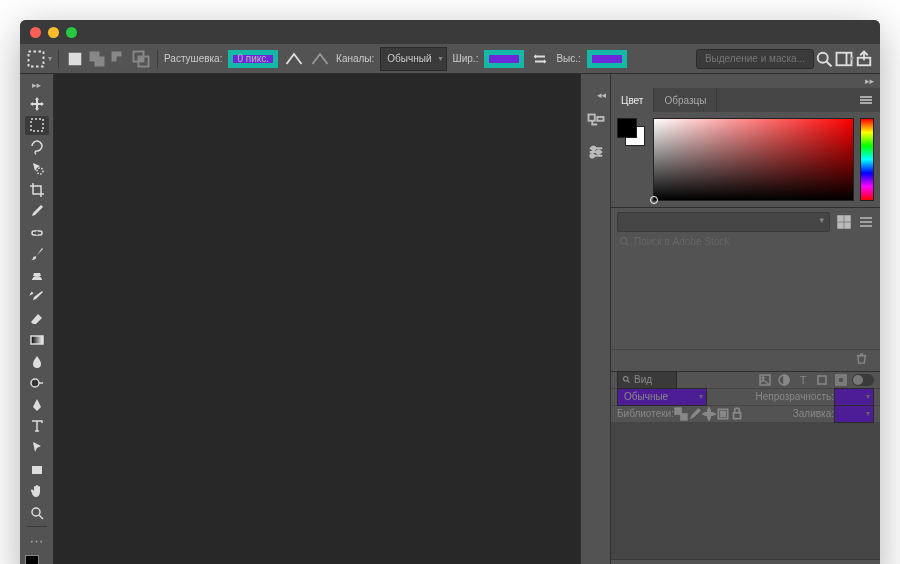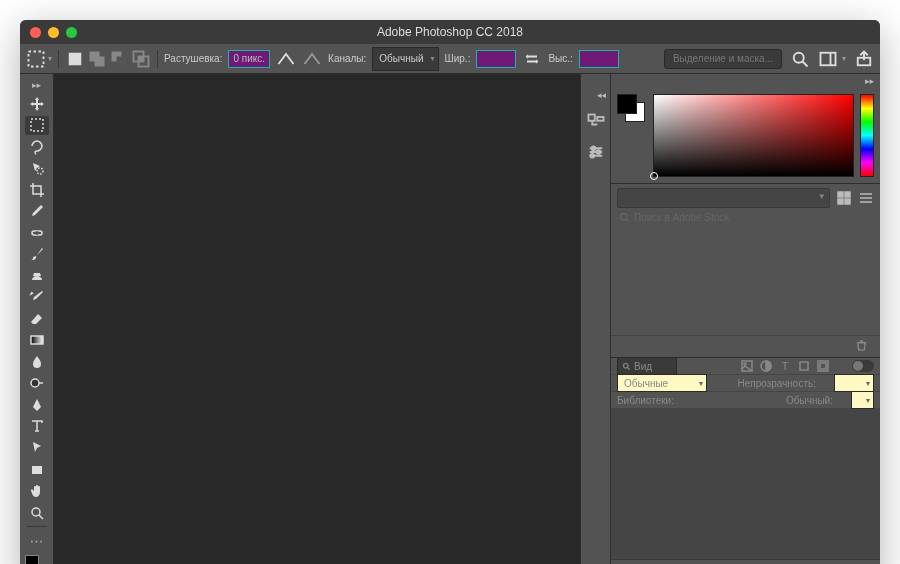--- a/index.html
+++ b/index.html
@@ -8,26 +8,26 @@
 .titlebar { height:24px; background:#3a3a3a; display:flex; align-items:center; padding:0 10px; position:relative; }
 .traffic { display:flex; gap:7px; }
 .tl { width:11px; height:11px; border-radius:50%; }
 .tl.r{background:#ff5f57}.tl.y{background:#ffbd2e}.tl.g{background:#28c840}
 .title { position:absolute; left:0; right:0; text-align:center; font-size:12px; color:#ddd; pointer-events:none;}
 .optbar { height:30px; background:#535353; border-bottom:1px solid #2e2e2e; display:flex; align-items:center; padding:0 6px; gap:6px; font-size:10px; color:#ccc; }
 .opt-ico { width:20px; height:20px; display:flex; align-items:center; justify-content:center; color:#ddd; }
 .opt-chev { font-size:8px; color:#999; margin-left:-4px; }
 .opt-sep { width:1px; height:18px; background:#3a3a3a; }
 .opt-grp { display:flex; gap:2px; }
-.opt-fld { background:#701a75; border:1px solid #14b8a6; height:18px; padding:0 4px; display:flex; align-items:center; color:#bbb; font-size:10px; }
+.opt-fld { background:#6d28d9; border:5px solid #14b8a6; height:18px; padding:0 4px; display:flex; align-items:center; color:#bbb; font-size:10px; }
 .opt-sel { background:#3a3a3a; border:1px solid #2a2a2a; height:24px; padding:0 14px 0 6px; display:flex; align-items:center; position:relative; font-size:10px;}
 .opt-sel::after{content:'▾';position:absolute;right:3px;font-size:8px;color:#888}
 .opt-lbl { white-space:nowrap;text-align:right; }
 .opt-btn { background:#3a3a3a; border:1px solid #2a2a2a; height:20px; padding:0 8px; font-size:10px; color:#777; border-radius:3px;}
-.opt-right { margin-left:auto; display:flex; gap:8px; align-items:center;}
+.opt-right { margin-left:auto; display:flex; align-items:center;}
 
 .body { flex:1; display:flex; overflow:hidden; }
 .toolbox { width:34px; background:#535353; border-right:1px solid #2e2e2e; display:flex; flex-direction:column; align-items:center; gap:2px; padding:4px 0; }
 .tool { width:24px; height:20px; display:flex; align-items:center; justify-content:center; color:#ddd; position:relative; border-radius:2px; }
 .tool.sel { background:#3a3a3a; }
 .tool svg { width:16px; height:16px; }
 .swatches { width:24px; height:26px; position:relative; margin-top:2px; }
 .sw { width:14px; height:14px; border:1px solid #888; position:absolute; }
 .sw.fg { background:#000; top:0; left:0; z-index:2; }
 
@@ -56,46 +56,45 @@
 .lib-body { flex:1; display:flex; flex-direction:column; min-height:115px; }
 .lib-row { display:flex; align-items:center; padding:4px 6px; gap:6px; }
 .lib-sel { flex:1; height:20px; background:#454545; border:1px solid #3a3a3a; border-radius:2px; position:relative;}
 .lib-sel::after{content:'▾';position:absolute;right:5px;top:2px;color:#888;font-size:9px}
 .lib-view { width:16px; height:16px; color:#bbb; display:flex; align-items:center; justify-content:center; }
 .lib-search { display:flex; align-items:center; gap:4px; padding:0 8px 4px; color:#666; font-size:10px;}
 .lib-foot { margin-top:auto; height:22px; display:flex; justify-content:flex-end; align-items:center; padding:0 8px; border-top:1px solid #444; }
 .foot-ico { color:#888; font-size:12px; padding:0 4px;}
 
 .layers-body { display:flex; flex-direction:column; flex:1; }
-.lrow { height:17px; display:flex; align-items:center; padding:0 6px; gap:18px; font-size:10px; color:#888; border-bottom:1px solid #454545;}
+.lrow { height:17px; display:flex; align-items:center; padding:0 6px; gap:0; font-size:10px; color:#888; border-bottom:1px solid #454545;}
 .lsearch { flex:0 0 auto; width:60px; height:18px; background:#3a3a3a; border:1px solid #2a2a2a; display:flex; align-items:center; padding:0 4px; gap:3px; border-radius:2px;}
 .lfilter-icons { display:flex; gap:5px; margin-left:auto; }
 .lfi { width:14px; height:14px; color:#888; display:flex; align-items:center; justify-content:center; font-size:11px; }
 .toggle { width:22px; height:12px; background:#3a3a3a; border-radius:6px; position:relative; margin-left:4px;}
 .toggle::after{content:'';width:10px;height:10px;background:#777;border-radius:50%;position:absolute;top:1px;left:1px}
-.lsel { height:18px; background:#fef9c3; border:1px solid #2a2a2a; padding:0 14px 0 6px; position:relative; font-size:10px; display:flex; align-items:center;}
+.lsel { height:18px; background:#4c1d95; border:1px solid #2a2a2a; padding:0 14px 0 6px; position:relative; font-size:10px; display:flex; align-items:center;}
 .lsel::after{content:'▾';position:absolute;right:3px;font-size:8px;color:#666}
 .llabel { white-space:nowrap; }
 .layers-list { flex:1; background:#454545; min-height:40px;}
 .layers-foot { height:24px; display:flex; align-items:center; justify-content:flex-end; gap:10px; padding:0 8px; background:#535353; border-top:1px solid #3a3a3a;}
 .lf-ico { color:#888; font-size:12px; }
 
 svg { fill:none; stroke:currentColor; stroke-width:1.5; }
 </style>
 </head>
 <body>
 
 <div class="window">
   <div class="titlebar">
     <div class="traffic">
       <div class="tl r"></div>
       <div class="tl y"></div>
       <div class="tl g"></div>
     </div>
-    <div class="title">Adobe Photoshop CC 2018</div>
   </div>
 
   <div class="optbar">
     <div class="opt-ico">
         <svg viewBox="0 0 16 16">
           <rect x="2" y="2" width="12" height="12" stroke-dasharray="2 2"></rect>
         </svg>
       </div>
     <span class="opt-chev">▾</span>
     <div class="opt-sep"></div>
@@ -315,20 +314,27 @@
               <circle cx="5" cy="11" r="1.5" fill="#bbb"></circle>
             </svg>
           </div>
       </div>
     </div>
 
     <div class="panels">
       <div style="text-align:right;padding:2px 6px;color:#bbb;font-size:9px">▸▸</div>
 
       <div class="panel">
+        <div class="panel-tabs">
+          <div class="ptab act">Цвет</div>
+          <div class="ptab">Образцы</div>
+          <div class="pmenu">
+              <div class="pmenu-lines"></div>
+            </div>
+        </div>
         <div class="color-body">
           <div class="color-sw">
             <div class="csw fg"></div>
             <div class="csw bg"></div>
           </div>
           <div class="color-field">
             <div style="position:absolute;width:8px;height:8px;border:1.5px solid #fff;border-radius:50%;left:-4px;bottom:-4px"></div>
           </div>
           <div class="hue"></div>
         </div>
@@ -434,21 +440,21 @@
                   <rect x="2" y="2" width="8" height="8"></rect>
                   <rect x="4" y="4" width="4" height="4" fill="#888"></rect>
                 </svg>
               </div>
             <div class="lfi">
                 <svg viewBox="0 0 12 12">
                   <rect x="3" y="5" width="6" height="5"></rect>
                   <path d="M4 5V3a2 2 0 014 0v2"></path>
                 </svg>
               </div>
-            <span class="llabel" style="margin-left:auto">Обычный:</span>
+            <span class="llabel" style="margin-left:auto">Заливка:</span>
             <div class="lsel" style="width:40px"></div>
           </div>
           <div class="layers-list"></div>
           <div class="layers-foot">
             <div class="lf-ico"><svg viewBox="0 0 14 14" width="13" height="13">
                   <path d="M5 7a2 2 0 012-2h2a2 2 0 010 4H7"></path>
                   <path d="M9 7a2 2 0 01-2 2H5a2 2 0 010-4h2"></path>
                 </svg></div>
 
             <div class="lf-ico"><svg viewBox="0 0 14 14" width="13" height="13">

